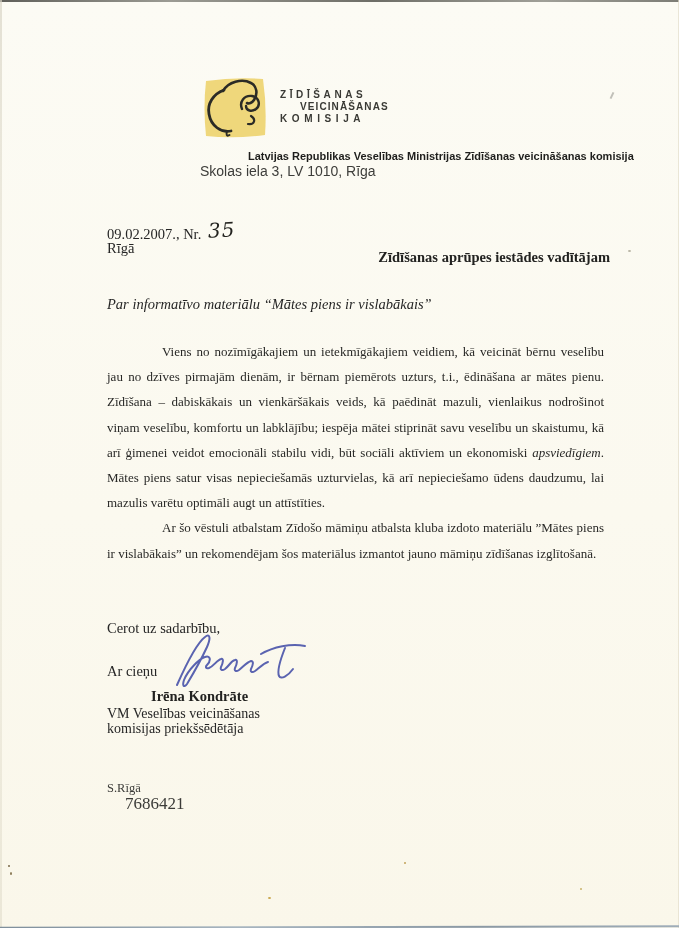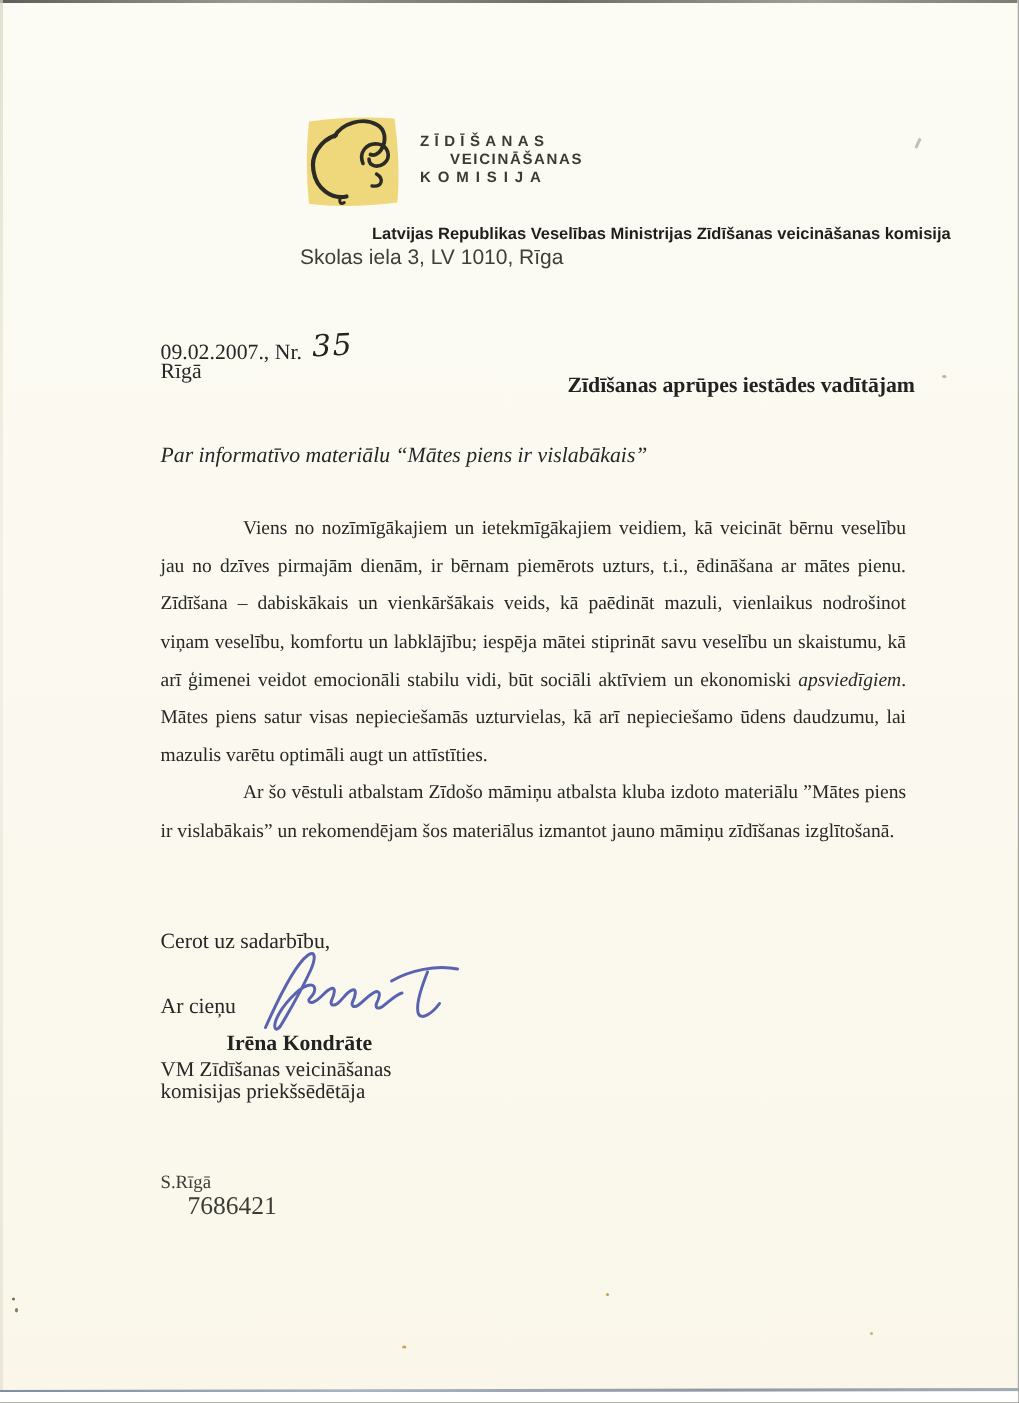--- a/index.html
+++ b/index.html
@@ -126,19 +126,19 @@
                C21,41 32,30 38,28 C44,26 44,32 40,36 C38,38 39,40 42,39 C47,37 50,31 54,30
                C57,29 56,34 54,38 C53,41 55,42 58,40 C62,37 64,32 68,31 C71,30 70,35 68,39
                C67,42 69,43 72,41 C76,38 80,33 84,32 C87,32 86,36 84,40 C83,43 85,44 88,42
                C92,39 97,34 101,33" fill="none" stroke="#5a63b0" stroke-width="2" stroke-linecap="round"></path>
       <path d="M94,25 C106,18 124,14 138,17" fill="none" stroke="#5a63b0" stroke-width="2" stroke-linecap="round"></path>
       <path d="M118,19 C114,29 110,42 112,47 C114,51 121,47 126,40" fill="none" stroke="#5a63b0" stroke-width="2" stroke-linecap="round"></path>
     </svg>
   </div>
 
   <div class="abs signer-name">Irēna Kondrāte</div>
-  <div class="abs signer-title1">VM Zīdīšanas veicināšanas</div>
+  <div class="abs signer-title1">VM Veselības veicināšanas</div>
   <div class="abs signer-title2">komisijas priekšsēdētāja</div>
 
   <div class="abs footer-name">S.Rīgā</div>
   <div class="abs footer-phone">7686421</div>
 
 </div>
 
 </body></html>

